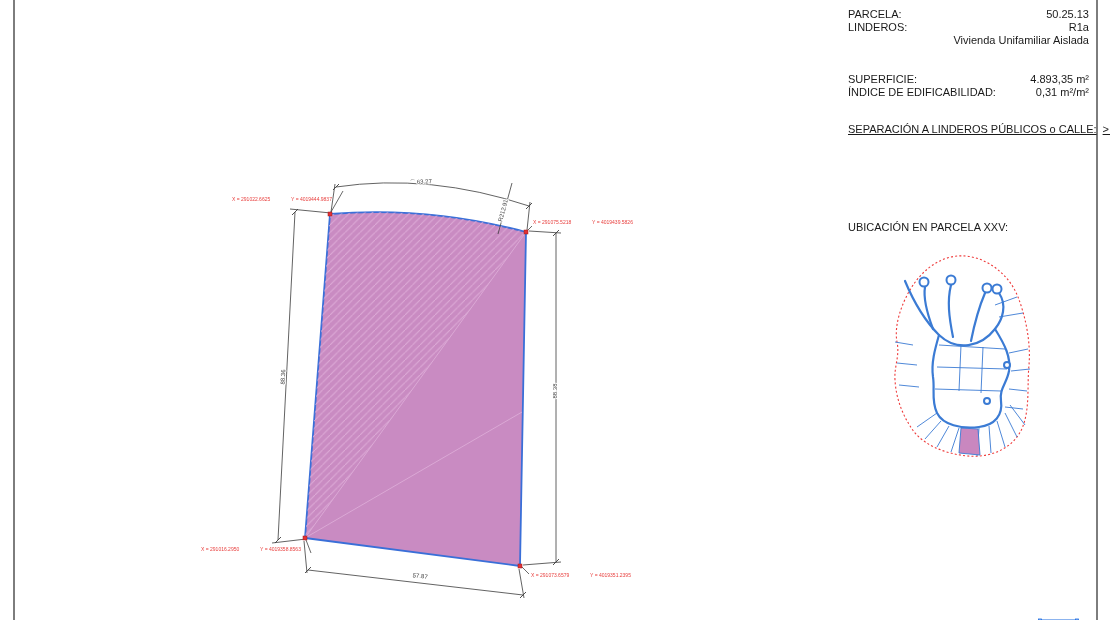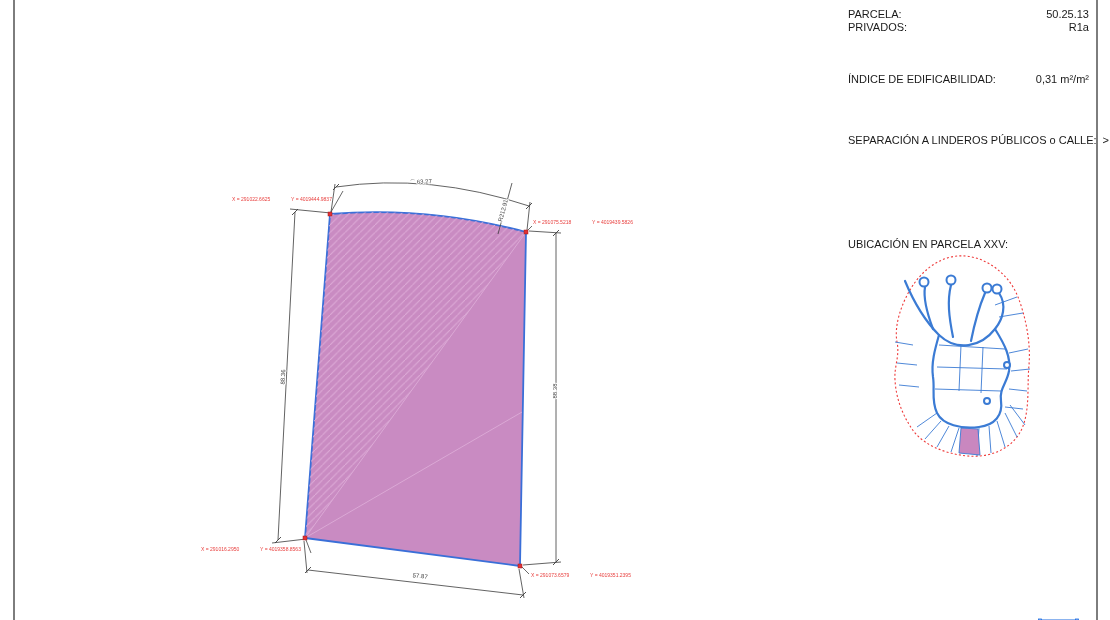--- a/index.html
+++ b/index.html
@@ -13,21 +13,21 @@
     width:1110px;height:620px;position:relative;background:#ffffff;
     font-family:"Liberation Sans", sans-serif;overflow:hidden;color:var(--text-dark);
   }
   .frame{position:absolute;top:0;bottom:0;width:1.5px;background:var(--frame-gray);}
   .frame-left{left:13px;}
   .frame-right{left:1096px;}
 
   
   .info-panel{position:absolute;left:848px;width:241px;font-size:11px;line-height:13px;}
   .info-group{position:absolute;left:0;right:0;}
-  .g1{top:8px;} .g2{top:73px;} .g3{top:134px;} .g4{top:238px;}
+  .g1{top:8px;} .g2{top:73px;} .g3{top:123px;text-decoration:underline;} .g4{top:221px;}
   .info-row{display:flex;justify-content:space-between;}
   .info-row .lbl{white-space:nowrap;}
   .info-row .val{white-space:nowrap;text-align:right;margin-left:6px;}
 
   
   .plan-svg{position:absolute;left:0;top:0;}
   .parcel{fill:var(--parcel-fill);stroke:var(--parcel-stroke);stroke-width:1.8;stroke-linejoin:round;}
   .hatch-area{fill:url(#hatchPat);stroke:none;}
   .fan-line{stroke:var(--hatch);stroke-width:0.9;}
   .dim{stroke:var(--dim-line);stroke-width:0.8;fill:none;}
@@ -145,26 +145,34 @@
   </g>
 </svg>
 
 <div class="info-panel">
   <div class="info-group g1">
     <div class="info-row">
       <span class="lbl">PARCELA:</span>
       <span class="val">50.25.13</span>
     </div>
     <div class="info-row">
-      <span class="lbl">PRIVADOS:</span>
+      <span class="lbl">LINDEROS:</span>
       <span class="val">R1a</span>
     </div>
+    <div class="info-row">
+      <span class="lbl"></span>
+      <span class="val">Vivienda Unifamiliar Aislada</span>
+    </div>
   </div>
 
   <div class="info-group g2">
+    <div class="info-row">
+      <span class="lbl">SUPERFICIE:</span>
+      <span class="val">4.893,35 m²</span>
+    </div>
     <div class="info-row">
       <span class="lbl">ÍNDICE DE EDIFICABILIDAD:</span>
       <span class="val">0,31 m²/m²</span>
     </div>
   </div>
 
   <div class="info-group g3">
     <div class="info-row">
       <span class="lbl">SEPARACIÓN A LINDEROS PÚBLICOS o CALLE:</span>
       <span class="val">&gt; a 6 mts</span>

